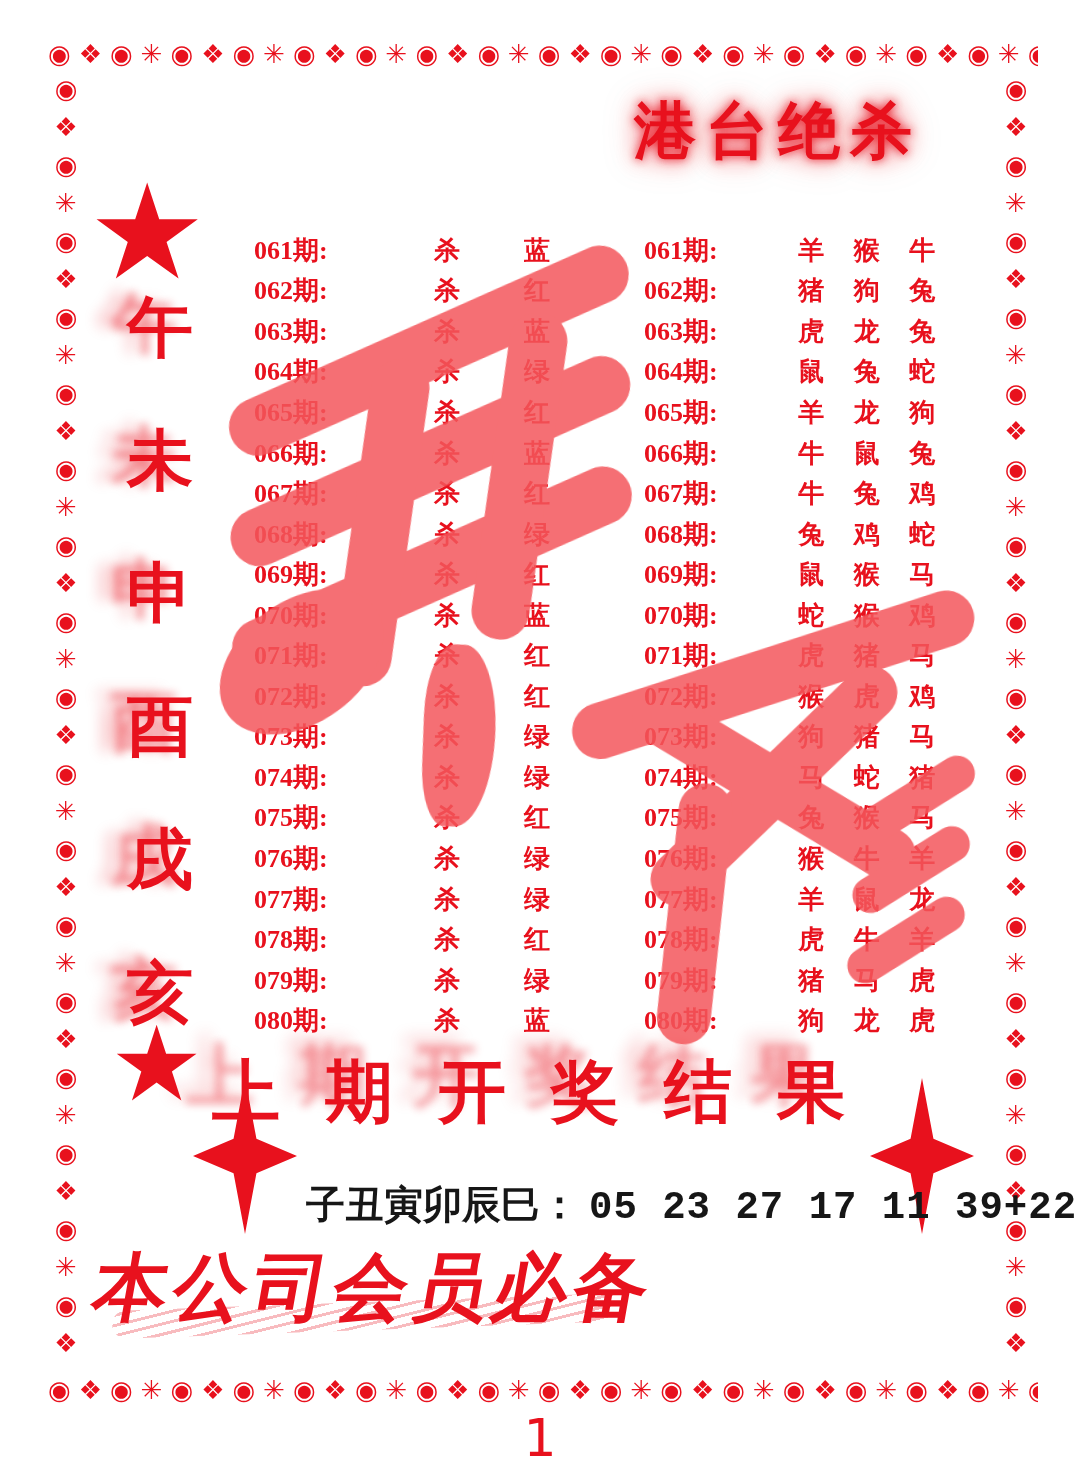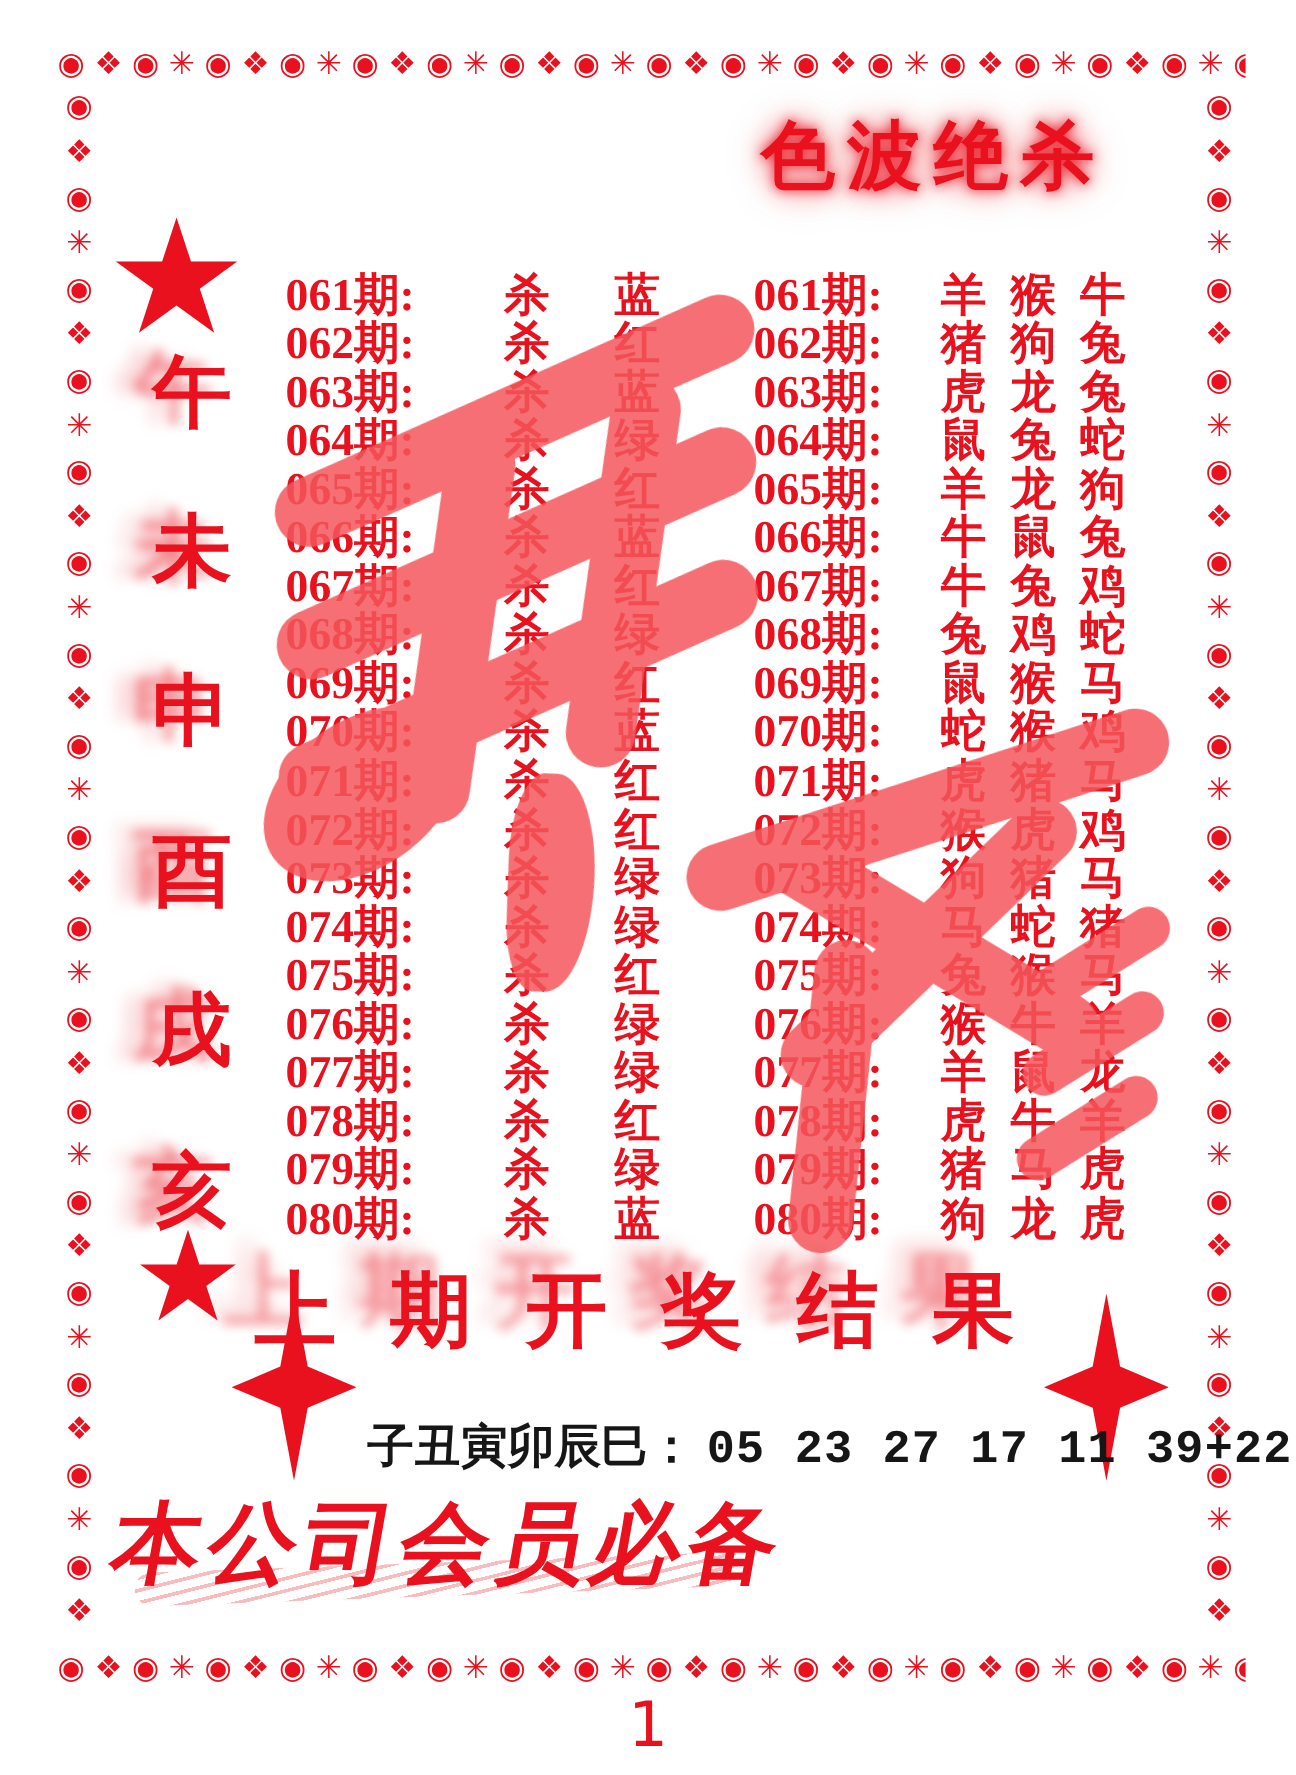--- a/index.html
+++ b/index.html
@@ -29,21 +29,21 @@
   #star4-right{left:870px;top:1078px;width:104px;height:156px;}
   
   .branch-col{position:absolute;left:116px;top:295px;width:88px;text-align:center;z-index:1;}
   .branch-col span{display:block;font-size:66px;line-height:1;margin-bottom:67px;font-weight:700;
                    color:var(--red);filter:blur(.4px);
                    text-shadow:-16px -4px 9px rgba(232,17,29,.45),-30px -6px 14px rgba(232,17,29,.25);}
   
   .kill-col{position:absolute;top:230px;width:312px;z-index:1;}
   #color-kill{left:238px;}
   #zodiac-kill{left:628px;width:322px;}
-  .krow,.zrow{height:40.55px;display:flex;align-items:flex-end;font-size:38px;font-weight:700;color:var(--red);}
+  .krow,.zrow{height:40.55px;display:flex;align-items:center;font-size:26px;font-weight:700;color:var(--red);margin-left:16px;}
   .krow{justify-content:space-between;}
   .krow .per{width:152px;}
   .krow .kil{width:62px;text-align:center;}
   .krow .tgt{width:62px;text-align:right;}
   .zrow .per{width:146px;}
   .zrow .a{width:58px;text-align:center;}
   
   .wm{position:absolute;z-index:5;opacity:.85;filter:blur(.6px);pointer-events:none;}
   .wm i{position:absolute;background:var(--wmc);display:block;}
   #wm1{left:205px;top:262px;width:500px;height:560px;transform:rotate(-6deg);}
@@ -80,21 +80,21 @@
 </head>
 <body>
 
 <div class="page">
 
   <div class="bstrip" id="b-top">◉❖◉✳◉❖◉✳◉❖◉✳◉❖◉✳◉❖◉✳◉❖◉✳◉❖◉✳◉❖◉✳◉❖◉✳</div>
   <div class="bstrip" id="b-bottom">◉❖◉✳◉❖◉✳◉❖◉✳◉❖◉✳◉❖◉✳◉❖◉✳◉❖◉✳◉❖◉✳◉❖◉✳</div>
   <div class="bstrip" id="b-left">◉❖◉✳◉❖◉✳◉❖◉✳◉❖◉✳◉❖◉✳◉❖◉✳◉❖◉✳◉❖◉✳◉❖◉✳◉❖◉✳◉❖◉✳</div>
   <div class="bstrip" id="b-right">◉❖◉✳◉❖◉✳◉❖◉✳◉❖◉✳◉❖◉✳◉❖◉✳◉❖◉✳◉❖◉✳◉❖◉✳◉❖◉✳◉❖◉✳</div>
 
-  <div class="header" id="header-right">色波绝杀</div>
+  <div class="header" id="header-right">港台绝杀</div>
 
   <div class="star5" id="star-top">★</div>
   <div class="star5" id="star-bottom">★</div>
   <div class="star4" id="star4-left"></div>
   <div class="star4" id="star4-right"></div>
 
   <div class="branch-col">
 
       <span>午</span>
 

